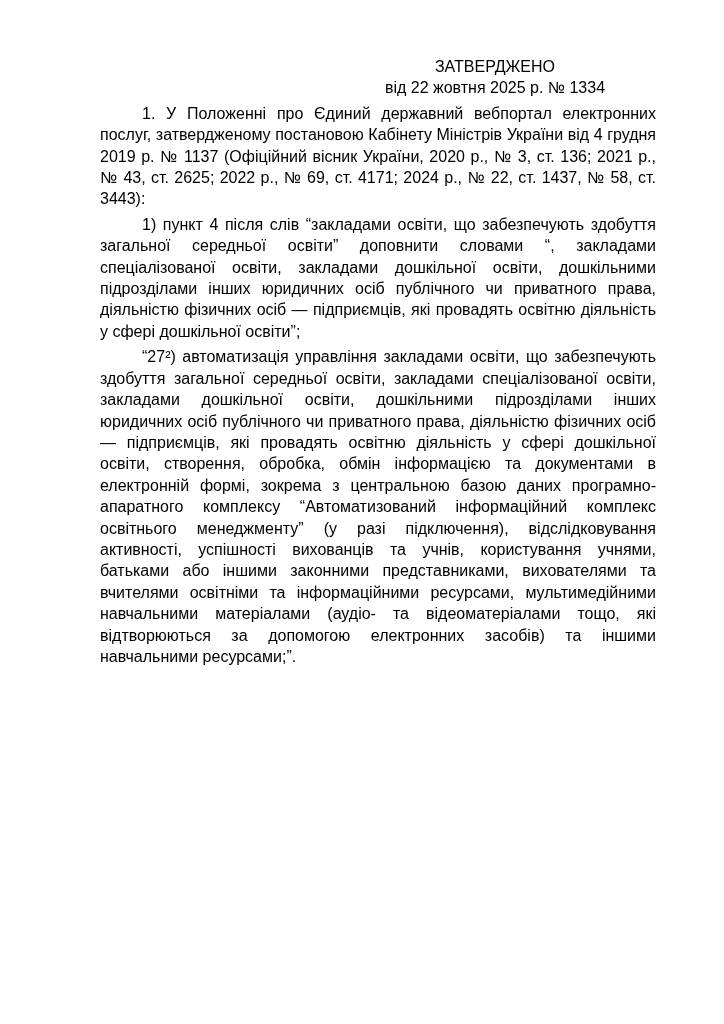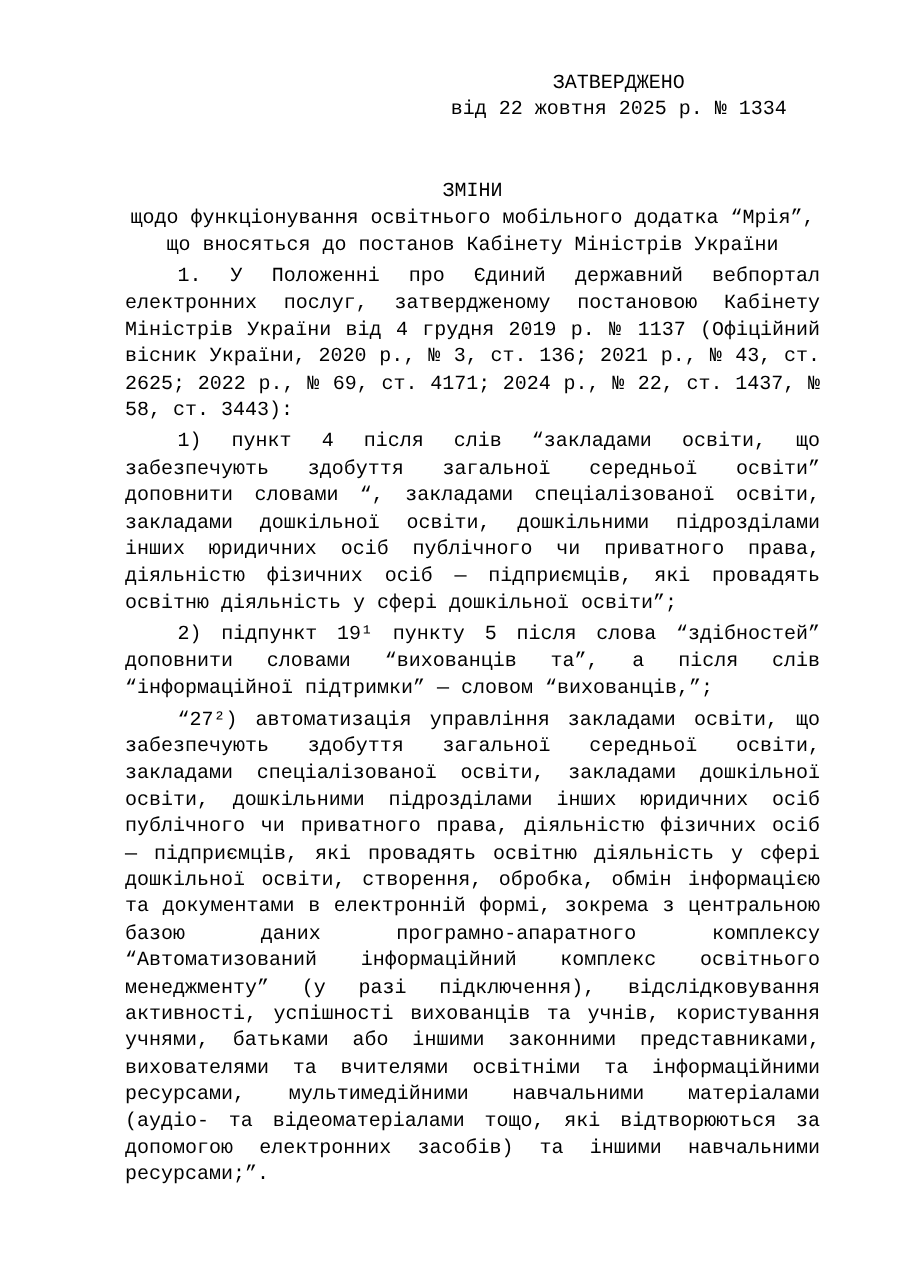--- a/index.html
+++ b/index.html
@@ -8,21 +8,21 @@
     background: #ffffff;
   }
   .page {
     position: relative;
     width: 724px;
     height: 1024px;
     box-sizing: border-box;
     padding: 56px 68px 0 100px;
     background: #ffffff;
     color: #000000;
-    font-family: Liberation Mono, monospace;
+    font-family: Liberation Sans, sans-serif;
     font-size: 16px;
     line-height: 21.4px;
     overflow: hidden;
   }
   .approval {
     width: 322px;
     margin-left: auto;
     text-align: center;
   }
   .doc-title {
@@ -44,24 +44,18 @@
 </head>
 <body>
 
 <div class="page">
 
   <div class="approval">
     <div>ЗАТВЕРДЖЕНО</div>
     <div>від 22 жовтня 2025 р. № 1334</div>
   </div>
 
-  <div class="doc-title">
-    <div>ЗМІНИ</div>
-    <div>щодо функціонування освітнього мобільного додатка “Мрія”,</div>
-    <div>що вносяться до постанов Кабінету Міністрів України</div>
-  </div>
 
   <p class="para first">1. У Положенні про Єдиний державний вебпортал електронних послуг, затвердженому постановою Кабінету Міністрів України від 4 грудня 2019 р. № 1137 (Офіційний вісник України, 2020 р., № 3, ст. 136; 2021 р., № 43, ст. 2625; 2022 р., № 69, ст. 4171; 2024 р., № 22, ст. 1437, № 58, ст. 3443):</p>
   <p class="para">1) пункт 4 після слів “закладами освіти, що забезпечують здобуття загальної середньої освіти” доповнити словами “, закладами спеціалізованої освіти, закладами дошкільної освіти, дошкільними підрозділами інших юридичних осіб публічного чи приватного права, діяльністю фізичних осіб — підприємців, які провадять освітню діяльність у сфері дошкільної освіти”;</p>
-  <p class="para">2) підпункт 19¹ пункту 5 після слова “здібностей” доповнити словами “вихованців та”, а після слів “інформаційної підтримки” — словом “вихованців,”;</p>
   <p class="para">“27²) автоматизація управління закладами освіти, що забезпечують здобуття загальної середньої освіти, закладами спеціалізованої освіти, закладами дошкільної освіти, дошкільними підрозділами інших юридичних осіб публічного чи приватного права, діяльністю фізичних осіб — підприємців, які провадять освітню діяльність у сфері дошкільної освіти, створення, обробка, обмін інформацією та документами в електронній формі, зокрема з центральною базою даних програмно-апаратного комплексу “Автоматизований інформаційний комплекс освітнього менеджменту” (у разі підключення), відслідковування активності, успішності вихованців та учнів, користування учнями, батьками або іншими законними представниками, вихователями та вчителями освітніми та інформаційними ресурсами, мультимедійними навчальними матеріалами (аудіо- та відеоматеріалами тощо, які відтворюються за допомогою електронних засобів) та іншими навчальними ресурсами;”.</p>
 
 </div>
 
 </body></html>

